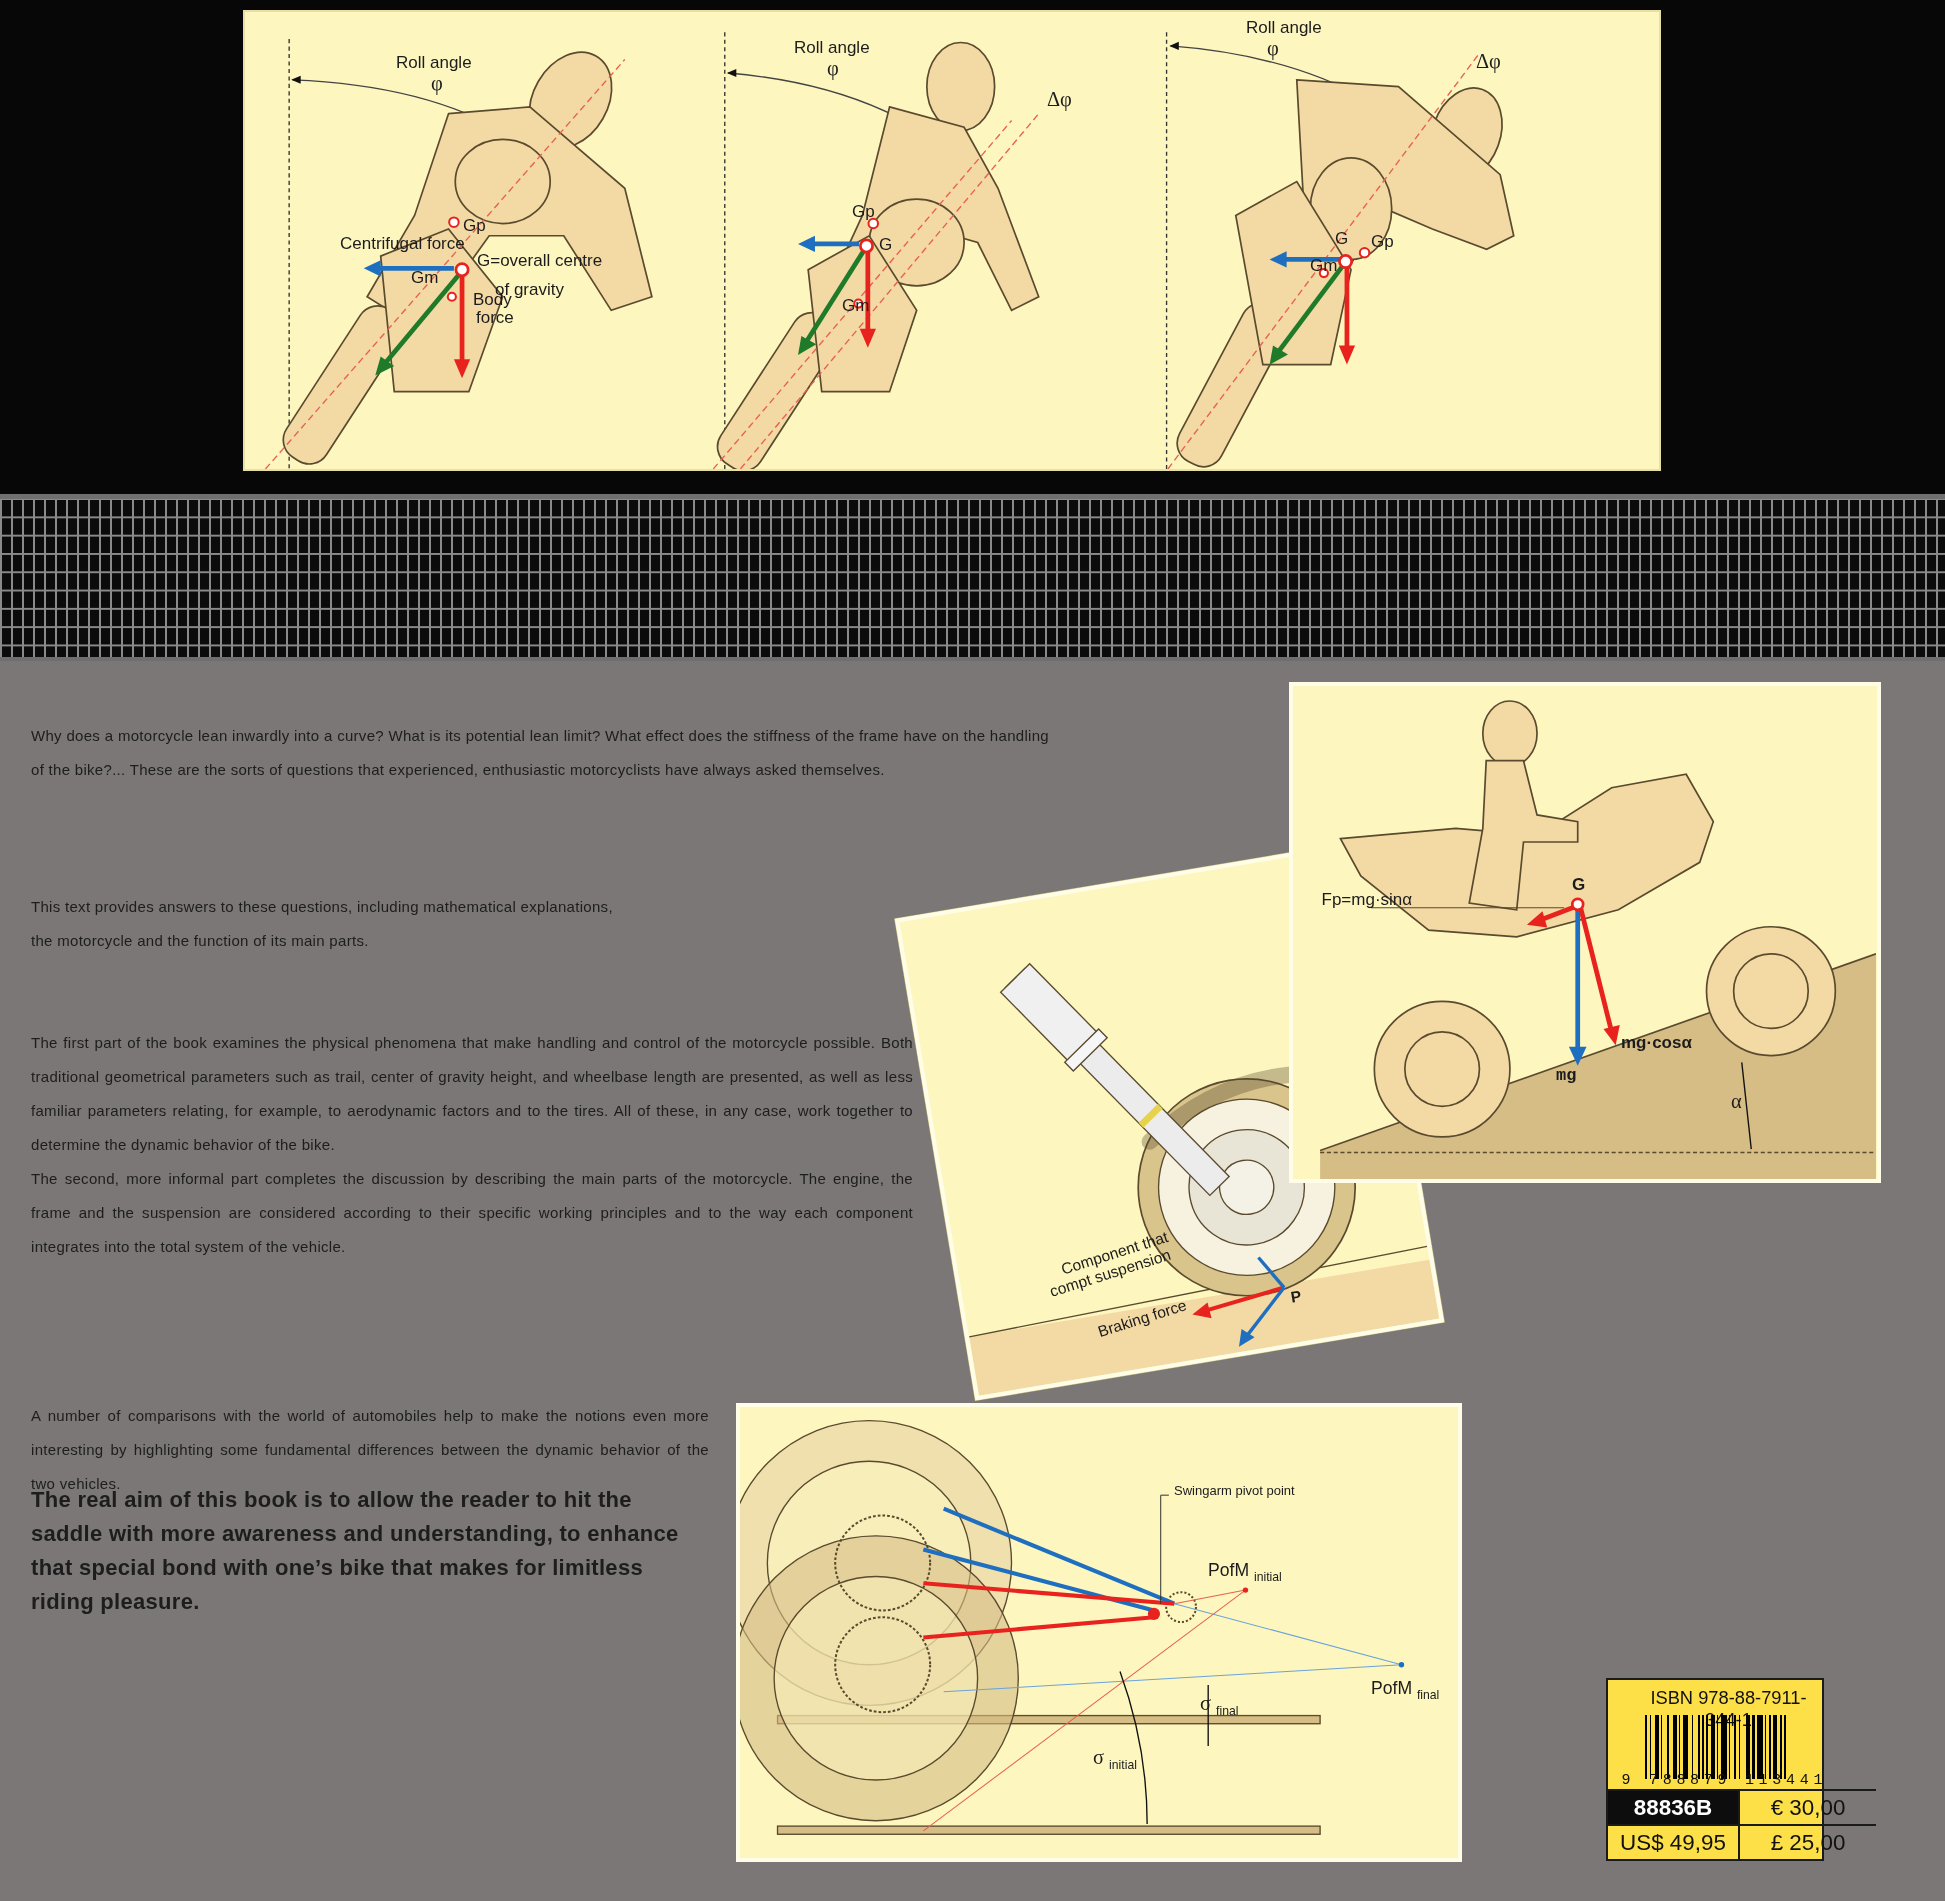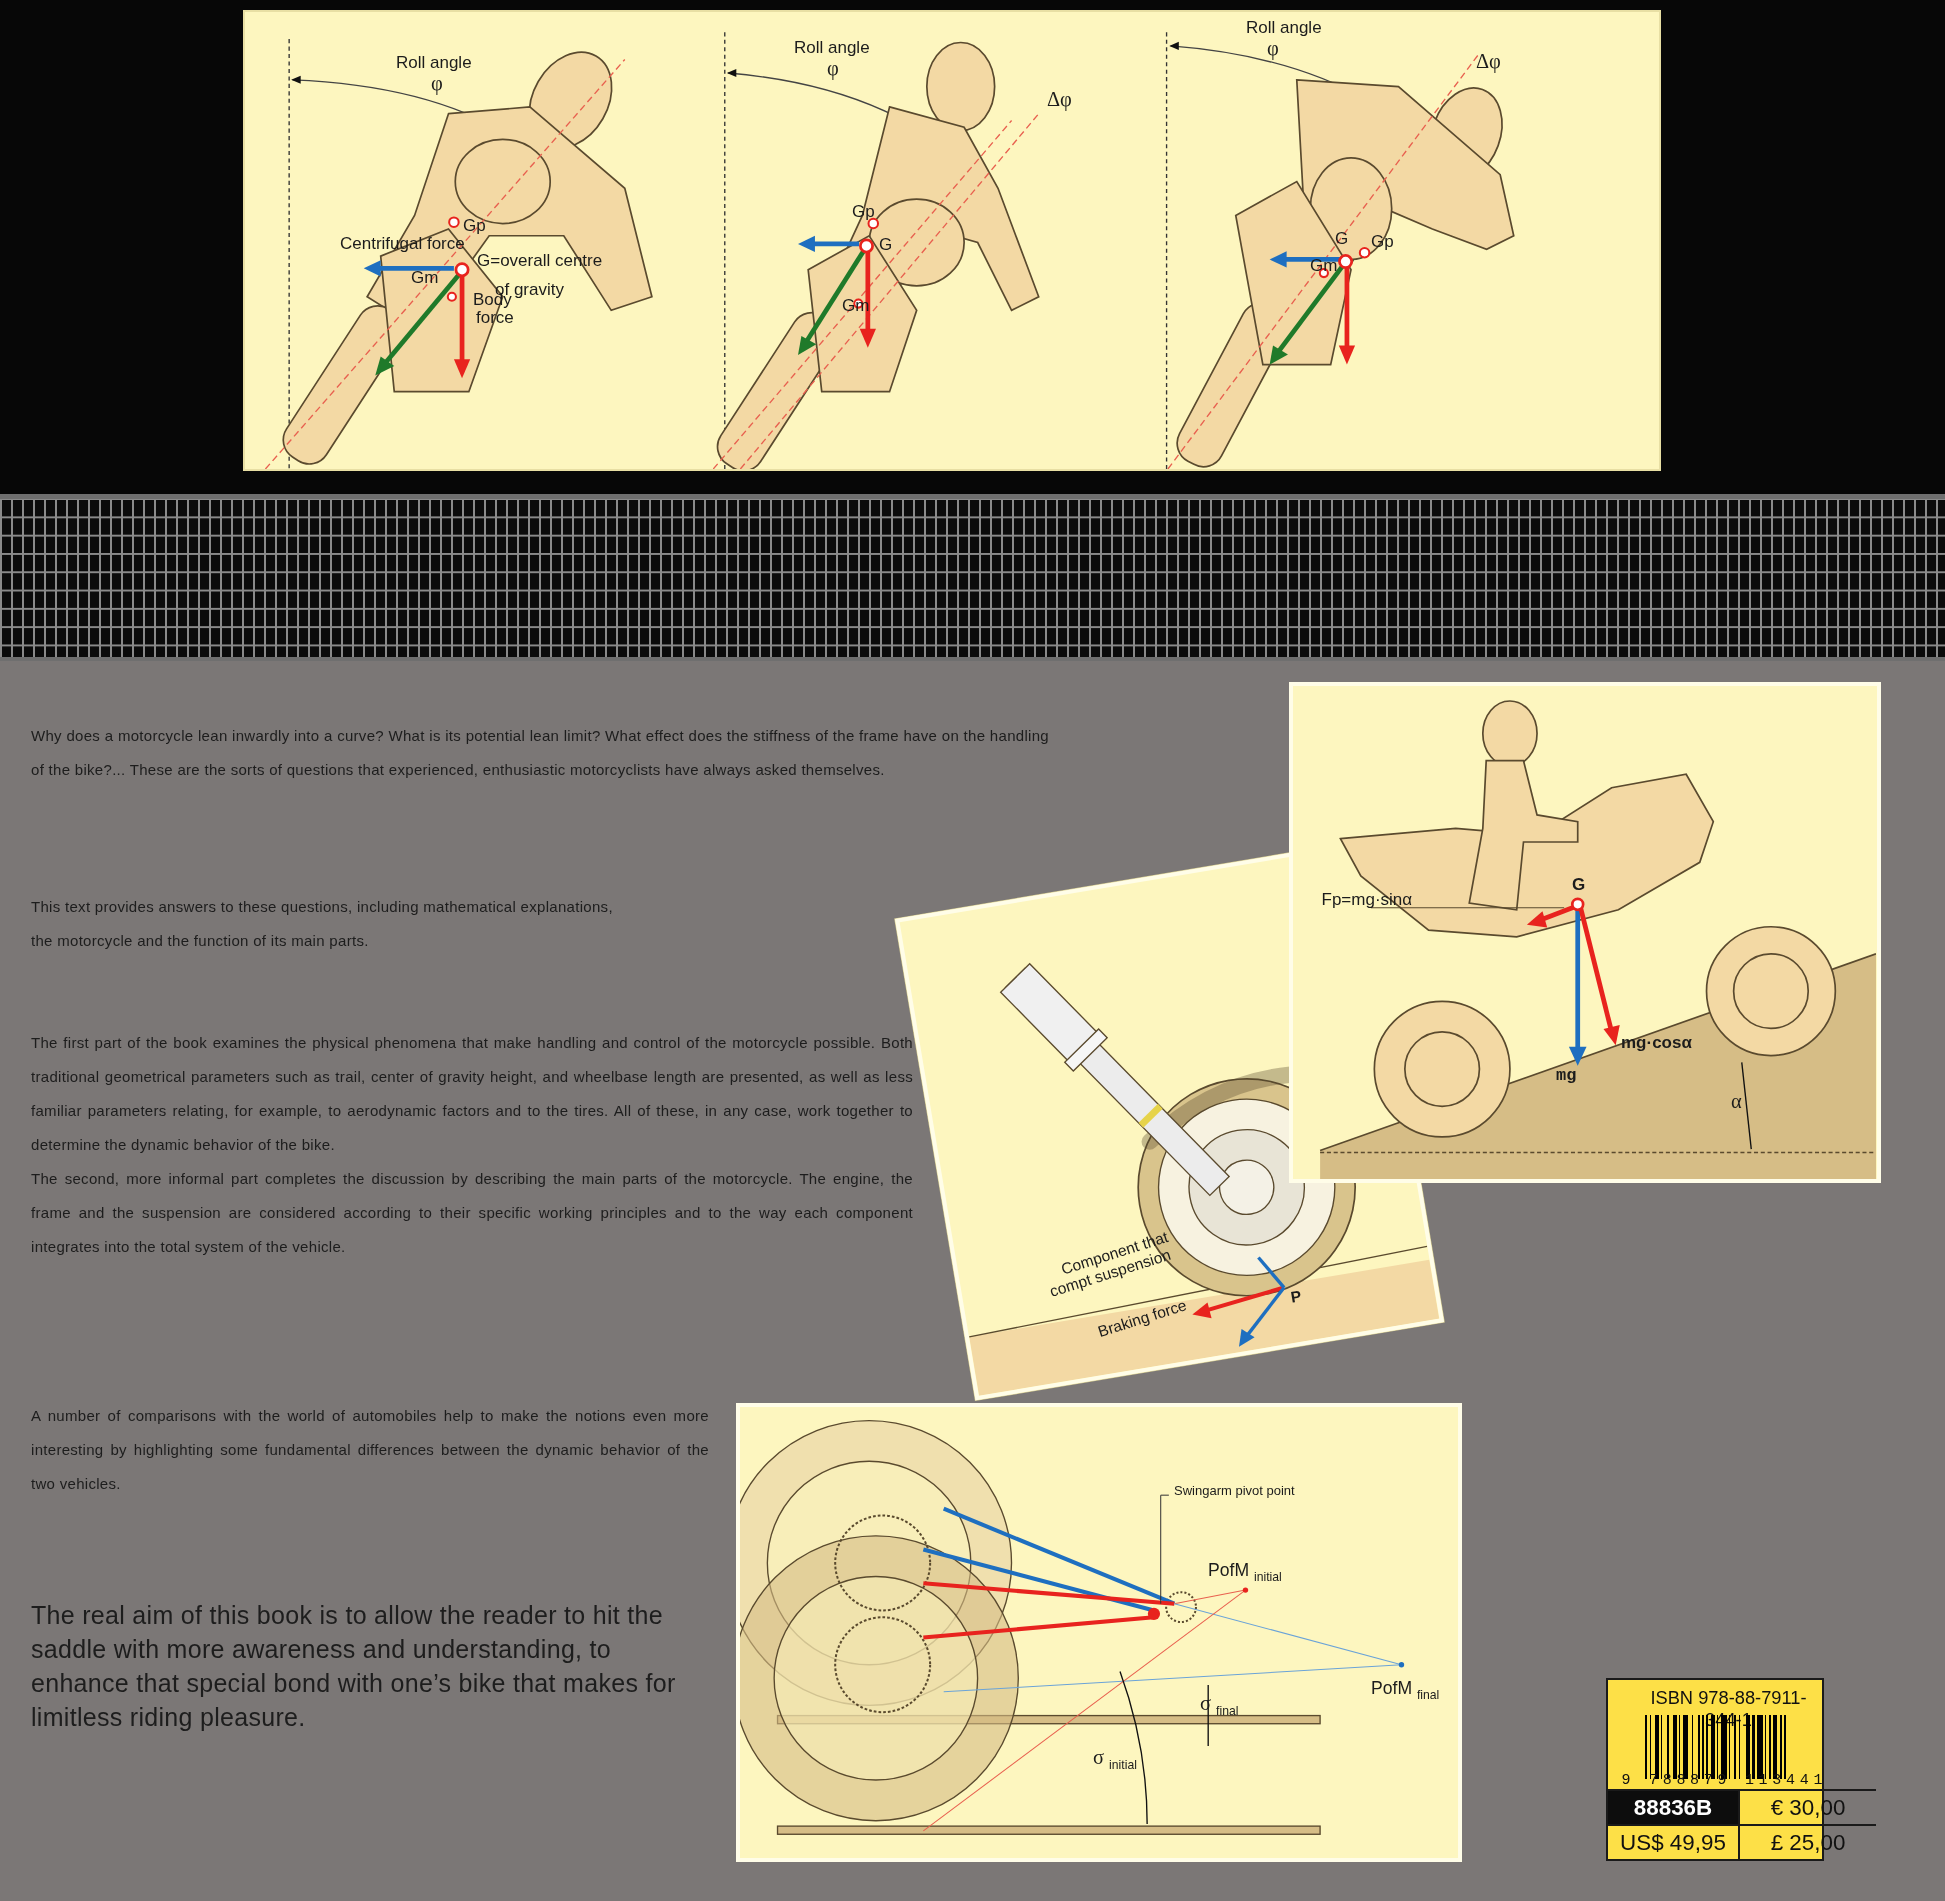--- a/index.html
+++ b/index.html
@@ -18,21 +18,21 @@
   .frame svg { width:100%; height:100%; display:block; }
   .lbl { position:absolute; color:#1c1c1c; font-size:17px; white-space:nowrap; }
   .lbl.sm { font-size:15.6px; }
   .lbl.serif { font-family:"Liberation Serif", serif; font-size:20.4px; }
 
   .body-text { position:absolute; left:31px; color:#1d1d1d; font-size:15px; line-height:34px; letter-spacing:0.3px; }
   .p1 { top:719px; width:1018px; text-align:justify; }
   .p2 { top:890px; width:950px; }
   .p3 { top:1026px; width:882px; text-align:justify; }
   .p4 { top:1399px; width:678px; text-align:justify; }
-  .p5 { top:1598px; width:678px; font-weight:normal; font-size:25px; }
+  .p5 { top:1483px; width:678px; font-weight:bold; font-size:22px; }
 
   .card-mid { position:absolute; left:895px; top:919px; width:475px; height:488px; transform:rotate(-9.5deg); transform-origin:0 0; background:#fdf6bf; border:4.1px solid #fffde8; box-sizing:border-box; box-shadow:0 0 0 0.7px #d8cf98; }
   .card-right { left:1289px; top:682px; width:592px; height:501px; }
   .card-bottom { left:736px; top:1403px; width:726px; height:459px; }
 
   .barcode-box { position:absolute; left:1606px; top:1678px; width:218px; height:183px; background:#fde047; border:2px solid #1a1a1a; box-sizing:border-box; }
   .isbn-line { position:absolute; left:0; right:0; top:6.8px; text-align:center; font-size:18.3px; color:#111; padding-left:27px; }
   .bars { position:absolute; left:37px; top:35px; width:204px; height:64px; display:flex; align-items:stretch; }
   .bars span { background:#000; display:block; height:100%; }
   .barnums { position:absolute; left:13.6px; top:92px; width:258px; font-size:15px; color:#111; letter-spacing:4.7px; font-family:"Liberation Mono", monospace; }

